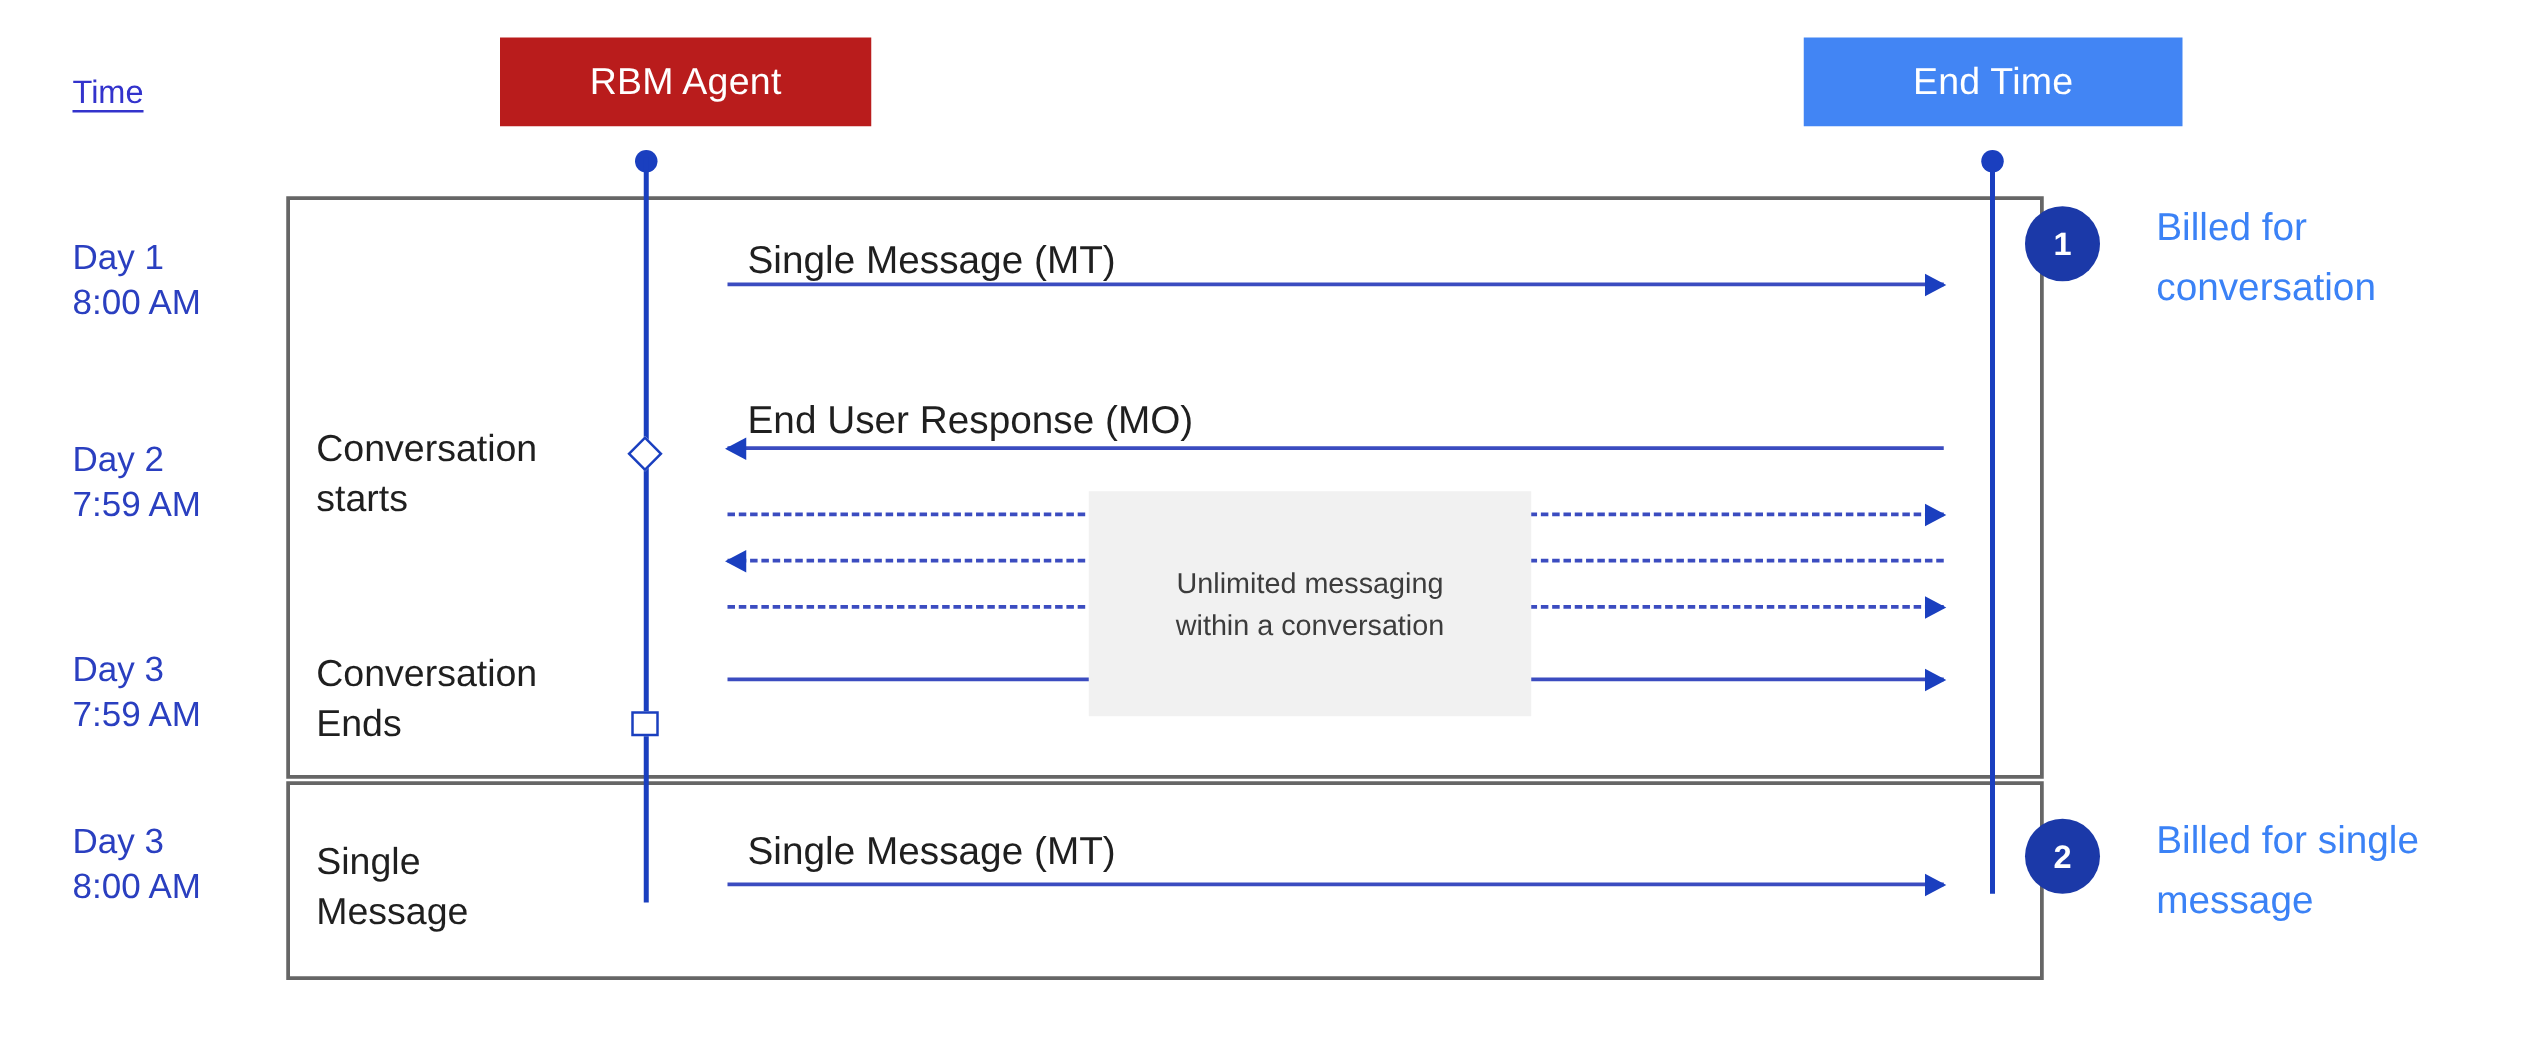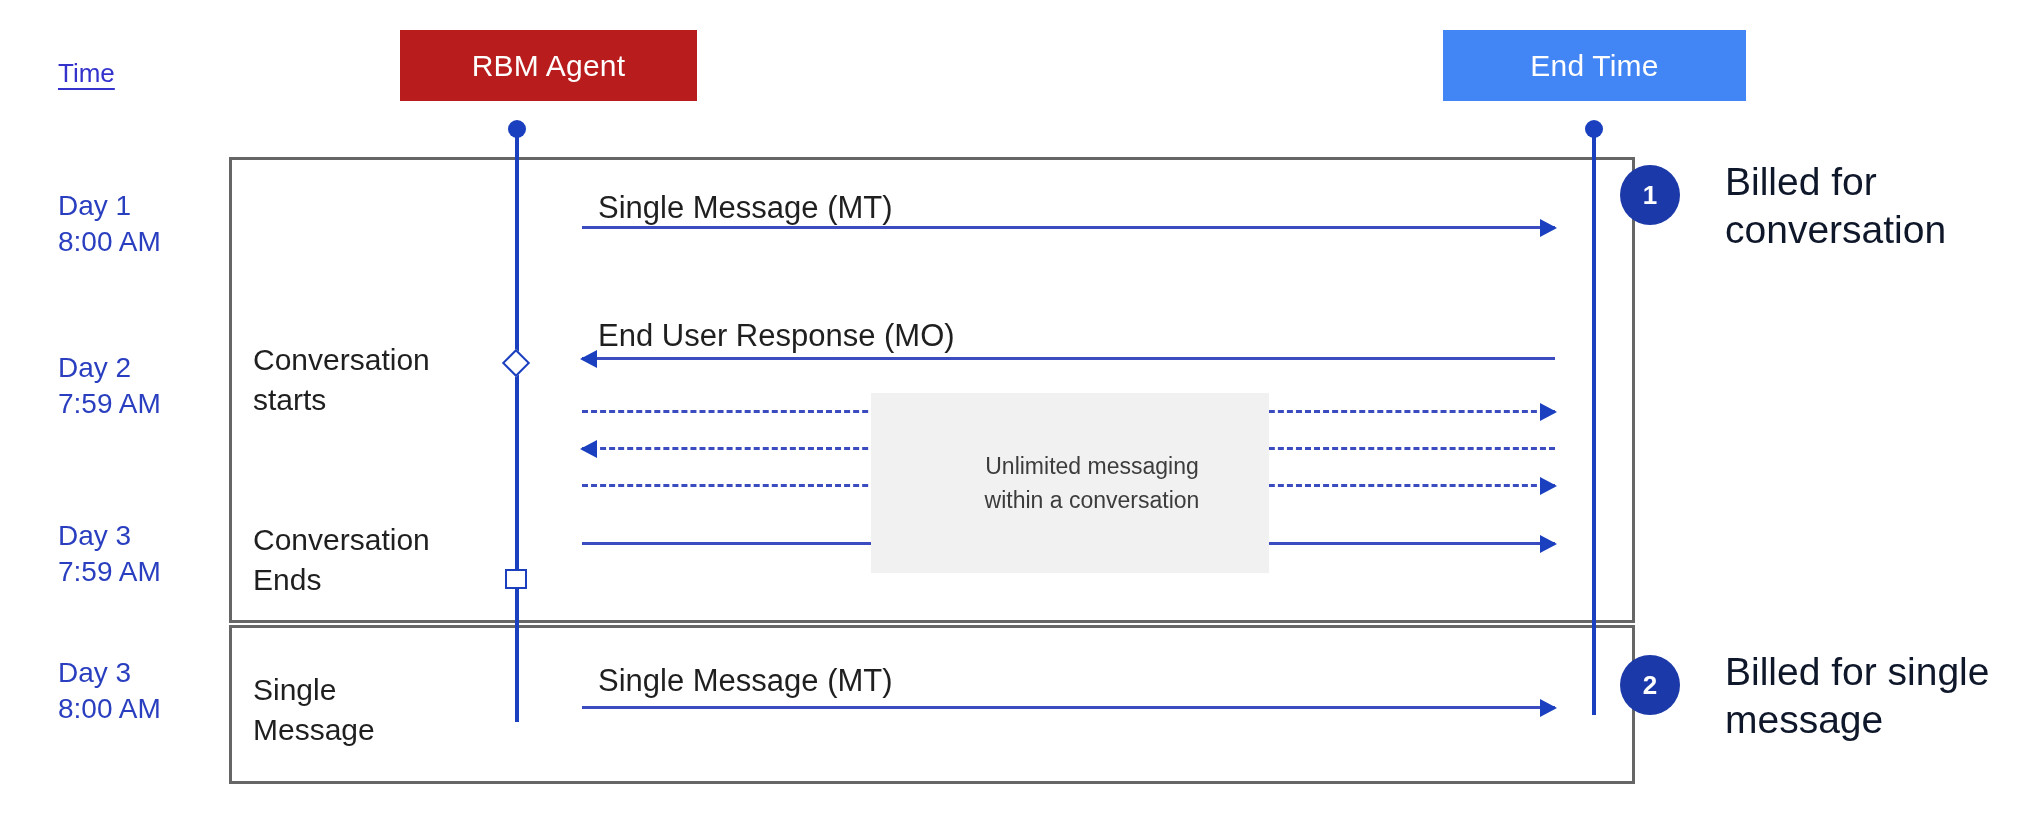--- a/index.html
+++ b/index.html
@@ -210,21 +210,20 @@
     height: 180px;
     background: #F1F1F1;
     display: flex;
     align-items: center;
     justify-content: center;
     text-align: center;
     font-size: 23px;
     line-height: 34px;
     color: #3c3c3c;
     white-space: pre-line;
-    padding-left: 44px;
   }
 
   
   .badge {
     position: absolute;
     width: 60px;
     height: 60px;
     border-radius: 50%;
     background: #1B39A8;
     color: #ffffff;
@@ -232,23 +231,23 @@
     align-items: center;
     justify-content: center;
     font-size: 26px;
     font-weight: bold;
   }
   #badge-1 { left: 1620px; top: 165px; }
   #badge-2 { left: 1620px; top: 655px; }
 
   .billing-caption {
     position: absolute;
-    font-size: 39px;
+    font-size: 31px;
     line-height: 48px;
-    color: #0f172a;
+    color: #3b82f6;
     white-space: pre-line;
   }
   #caption-1 { left: 1725px; top: 158px; width: 290px; }
   #caption-2 { left: 1725px; top: 648px; width: 290px; }
 </style>
 </head>
 <body>
 
 <div id="canvas">
 

